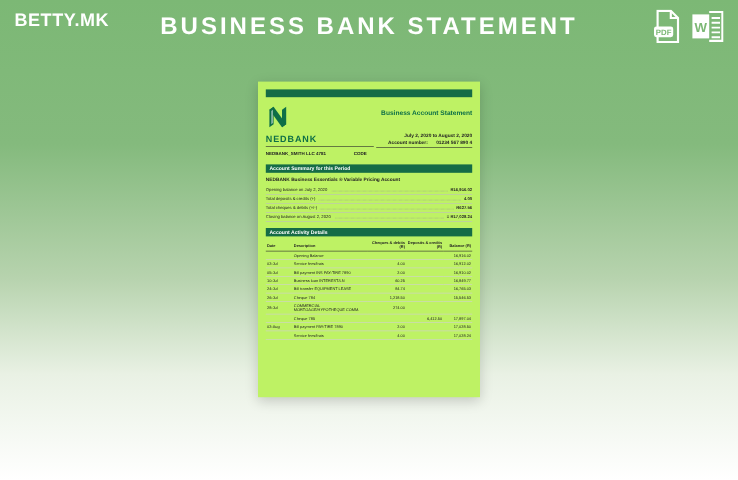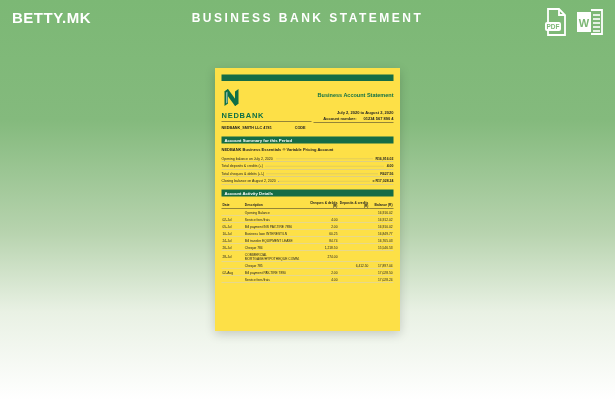--- a/index.html
+++ b/index.html
@@ -6,25 +6,25 @@
   html,body { width:615px; height:400px; overflow:hidden; }
   body {
     font-family:"Liberation Sans", sans-serif;
     background:linear-gradient(180deg,#7cb875 0%, #84ba7d 30%, #b7d3ae 58%, #e9f1e4 78%, #ffffff 100%);
     position:relative;
   }
   
   .hdr { position:absolute; left:0; top:0; width:615px; height:52px; }
   .brand { position:absolute; left:12px; top:9px; color:#fff; font-size:15px; font-weight:800; letter-spacing:.5px; cursor:pointer; }
   .tagline { position:absolute; left:12px; top:29px; color:rgba(255,255,255,.88); font-size:11px; letter-spacing:.3px; }
-  .page-title { position:absolute; left:0; top:11px; width:100%; text-align:center; color:#fff; font-size:12px; font-weight:700; letter-spacing:2.5px; }
+  .page-title { position:absolute; left:0; top:11px; width:100%; text-align:center; color:#fff; font-size:20px; font-weight:700; letter-spacing:2.5px; }
   .dl-icons { position:absolute; right:12px; top:8px; display:flex; gap:8px; }
   .dl-icons svg { display:block; cursor:pointer; }
   
-  .doc { position:absolute; left:215px; top:68px; width:185px; height:263px; background:#fde047; box-shadow:0 3px 10px rgba(0,0,0,.18); overflow:hidden; }
+  .doc { position:absolute; left:215px; top:68px; width:185px; height:263px; background:#bef264; box-shadow:0 3px 10px rgba(0,0,0,.18); overflow:hidden; }
   .doc-inner { width:370px; height:526px; transform:scale(.5); transform-origin:0 0; padding:13px 13px 0 13px; color:#222; }
   .greenbar-top { height:13px; background:#156c46; }
   .doc-head { display:flex; margin-top:13px; }
   .head-left { flex:1.15; position:relative; }
   .emblem { width:40px; height:40px; }
   .bank-addr { position:absolute; left:98px; top:4px; font-size:7px; line-height:9px; color:#333; }
   .wordmark { margin-top:3px; font-size:15px; font-weight:700; letter-spacing:1.5px; color:#0e6f47; }
   .wordmark-rule { width:180px; border-bottom:1.5px solid #2b2b2b; margin-top:4px; }
   .head-right { flex:1; text-align:right; font-size:7px; }
   .stmt-title { font-size:11px; font-weight:700; color:#0e6f47; margin-top:8px; }

